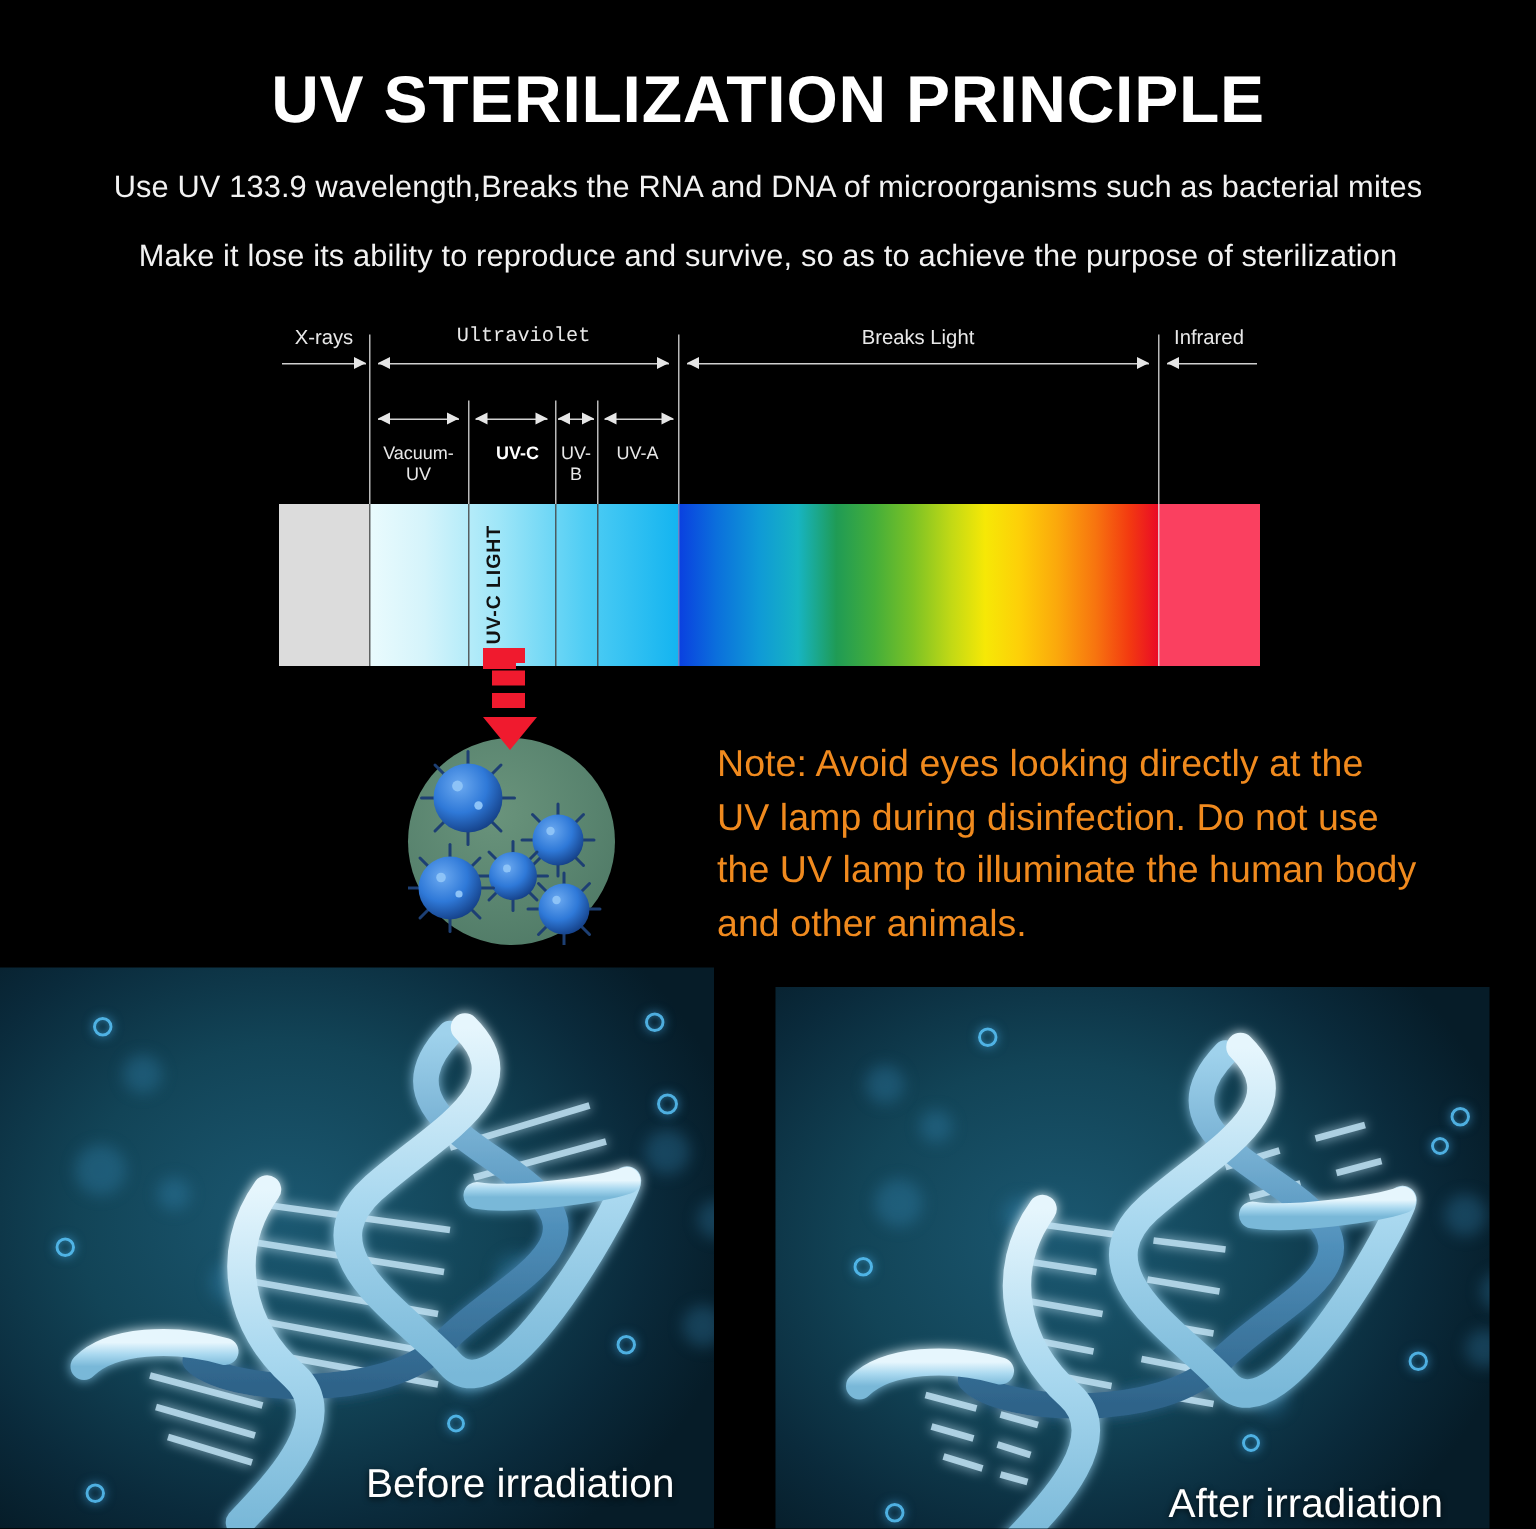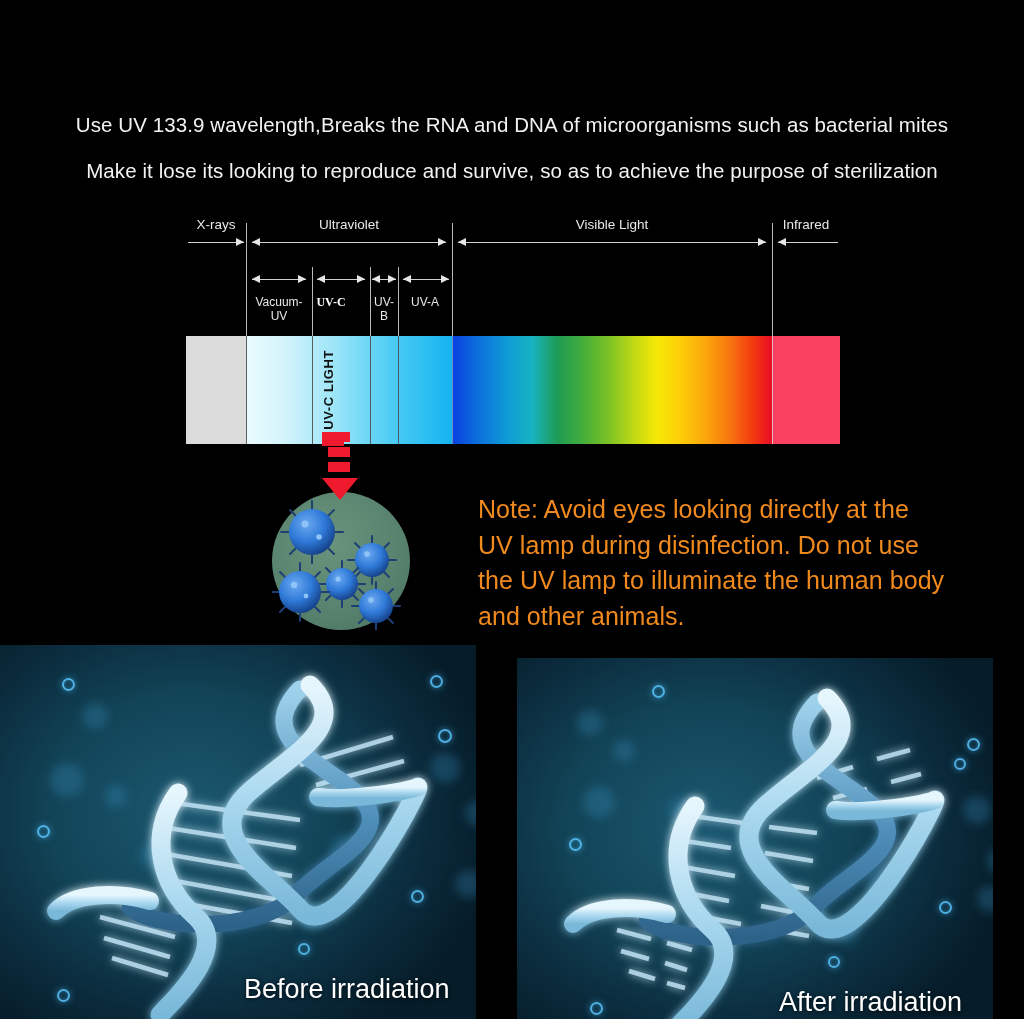--- a/index.html
+++ b/index.html
@@ -142,35 +142,36 @@
   #caption-before { left:244px; }
   #caption-after  { left:262px; }
 
   svg { display:block; }
 </style>
 </head>
 <body>
 
 <div id="top-panel">
 
+  <div id="page-title">UV STERILIZATION PRINCIPLE</div>
   <div class="subtitle" id="subtitle-1">Use UV 133.9 wavelength,Breaks the RNA and DNA of microorganisms such as bacterial mites</div>
-  <div class="subtitle" id="subtitle-2">Make it lose its looking to reproduce and survive, so as to achieve the purpose of sterilization</div>
+  <div class="subtitle" id="subtitle-2">Make it lose its ability to reproduce and survive, so as to achieve the purpose of sterilization</div>
 
   <div id="spectrum-diagram">
 
     <div class="vline" style="left:246px; height:118px;"></div>
     <div class="vline" style="left:452px; height:118px;"></div>
     <div class="vline" style="left:772px; height:118px;"></div>
     <div class="vline" style="left:312px; top:62px; height:74px;"></div>
     <div class="vline" style="left:370px; top:62px; height:74px;"></div>
     <div class="vline" style="left:398px; top:62px; height:74px;"></div>
 
     <div class="tier1-label" style="left:186px; width:60px;">X-rays</div>
-    <div class="tier1-label" style="left:246px; width:206px;">Ultraviolet</div>
-    <div class="tier1-label" style="left:452px; width:320px;">Visible Light</div>
+    <div class="tier1-label" style="left:246px; width:206px;font-family:Liberation Mono, monospace;">Ultraviolet</div>
+    <div class="tier1-label" style="left:452px; width:320px;">Breaks Light</div>
     <div class="tier1-label" style="left:772px; width:68px;">Infrared</div>
 
     <div class="arrow-row" style="left:188px; width:56px;">
       <div class="line"></div>
         <div class="ah right"></div>
     </div>
     <div class="arrow-row" style="left:252px; width:194px;">
       <div class="line"></div>
         <div class="ah left"></div>
         <div class="ah right"></div>
@@ -203,21 +204,21 @@
     <div class="arrow-row arrow-row2" style="left:403px; width:46px;">
       <div class="line"></div>
         <div class="ah left"></div>
         <div class="ah right"></div>
     </div>
 
     <div class="tier2-label" style="left:246px; width:66px;">
       <span style="white-space:pre-line;">Vacuum-
 UV</span>
     </div>
-    <div class="tier2-label bold" style="left:302px; width:58px;font-family:Liberation Serif, serif;">
+    <div class="tier2-label bold" style="left:316px; width:58px;">
       <span style="white-space:pre-line;">UV-C</span>
     </div>
     <div class="tier2-label" style="left:370px; width:28px;">
       <span style="white-space:pre-line;">UV-
 B</span>
     </div>
     <div class="tier2-label" style="left:398px; width:54px;">
       <span style="white-space:pre-line;">UV-A</span>
     </div>
 

